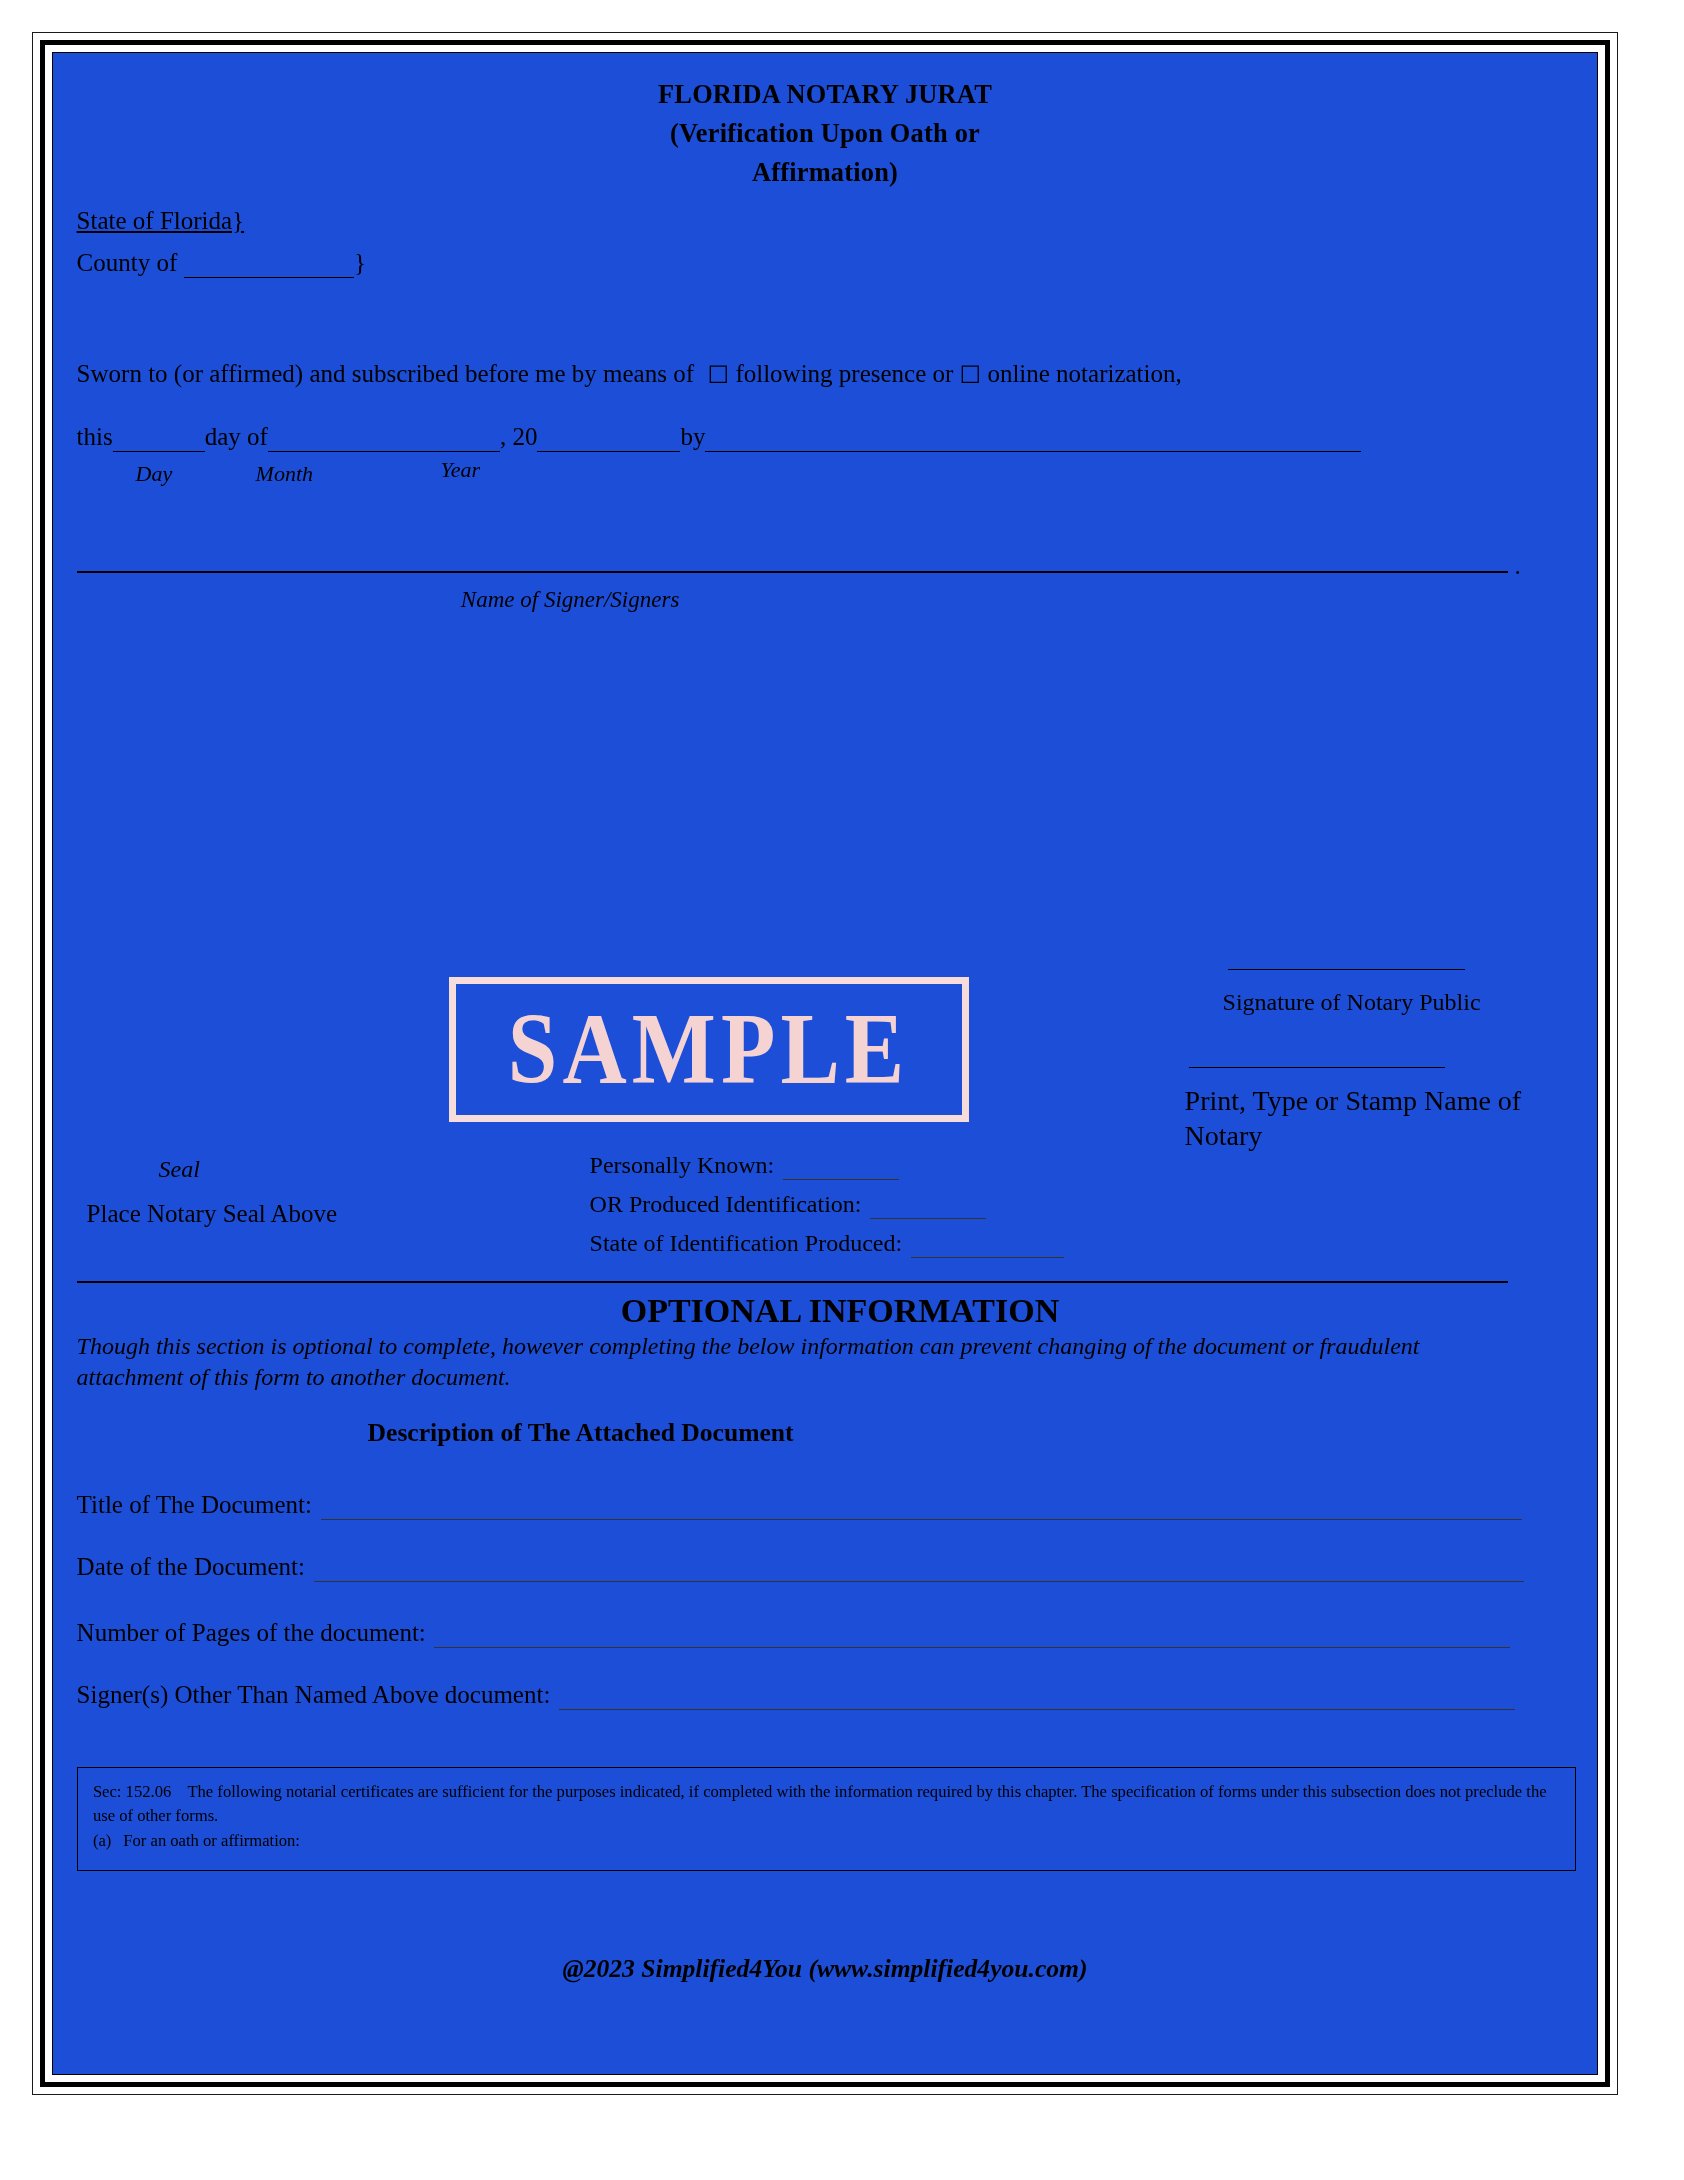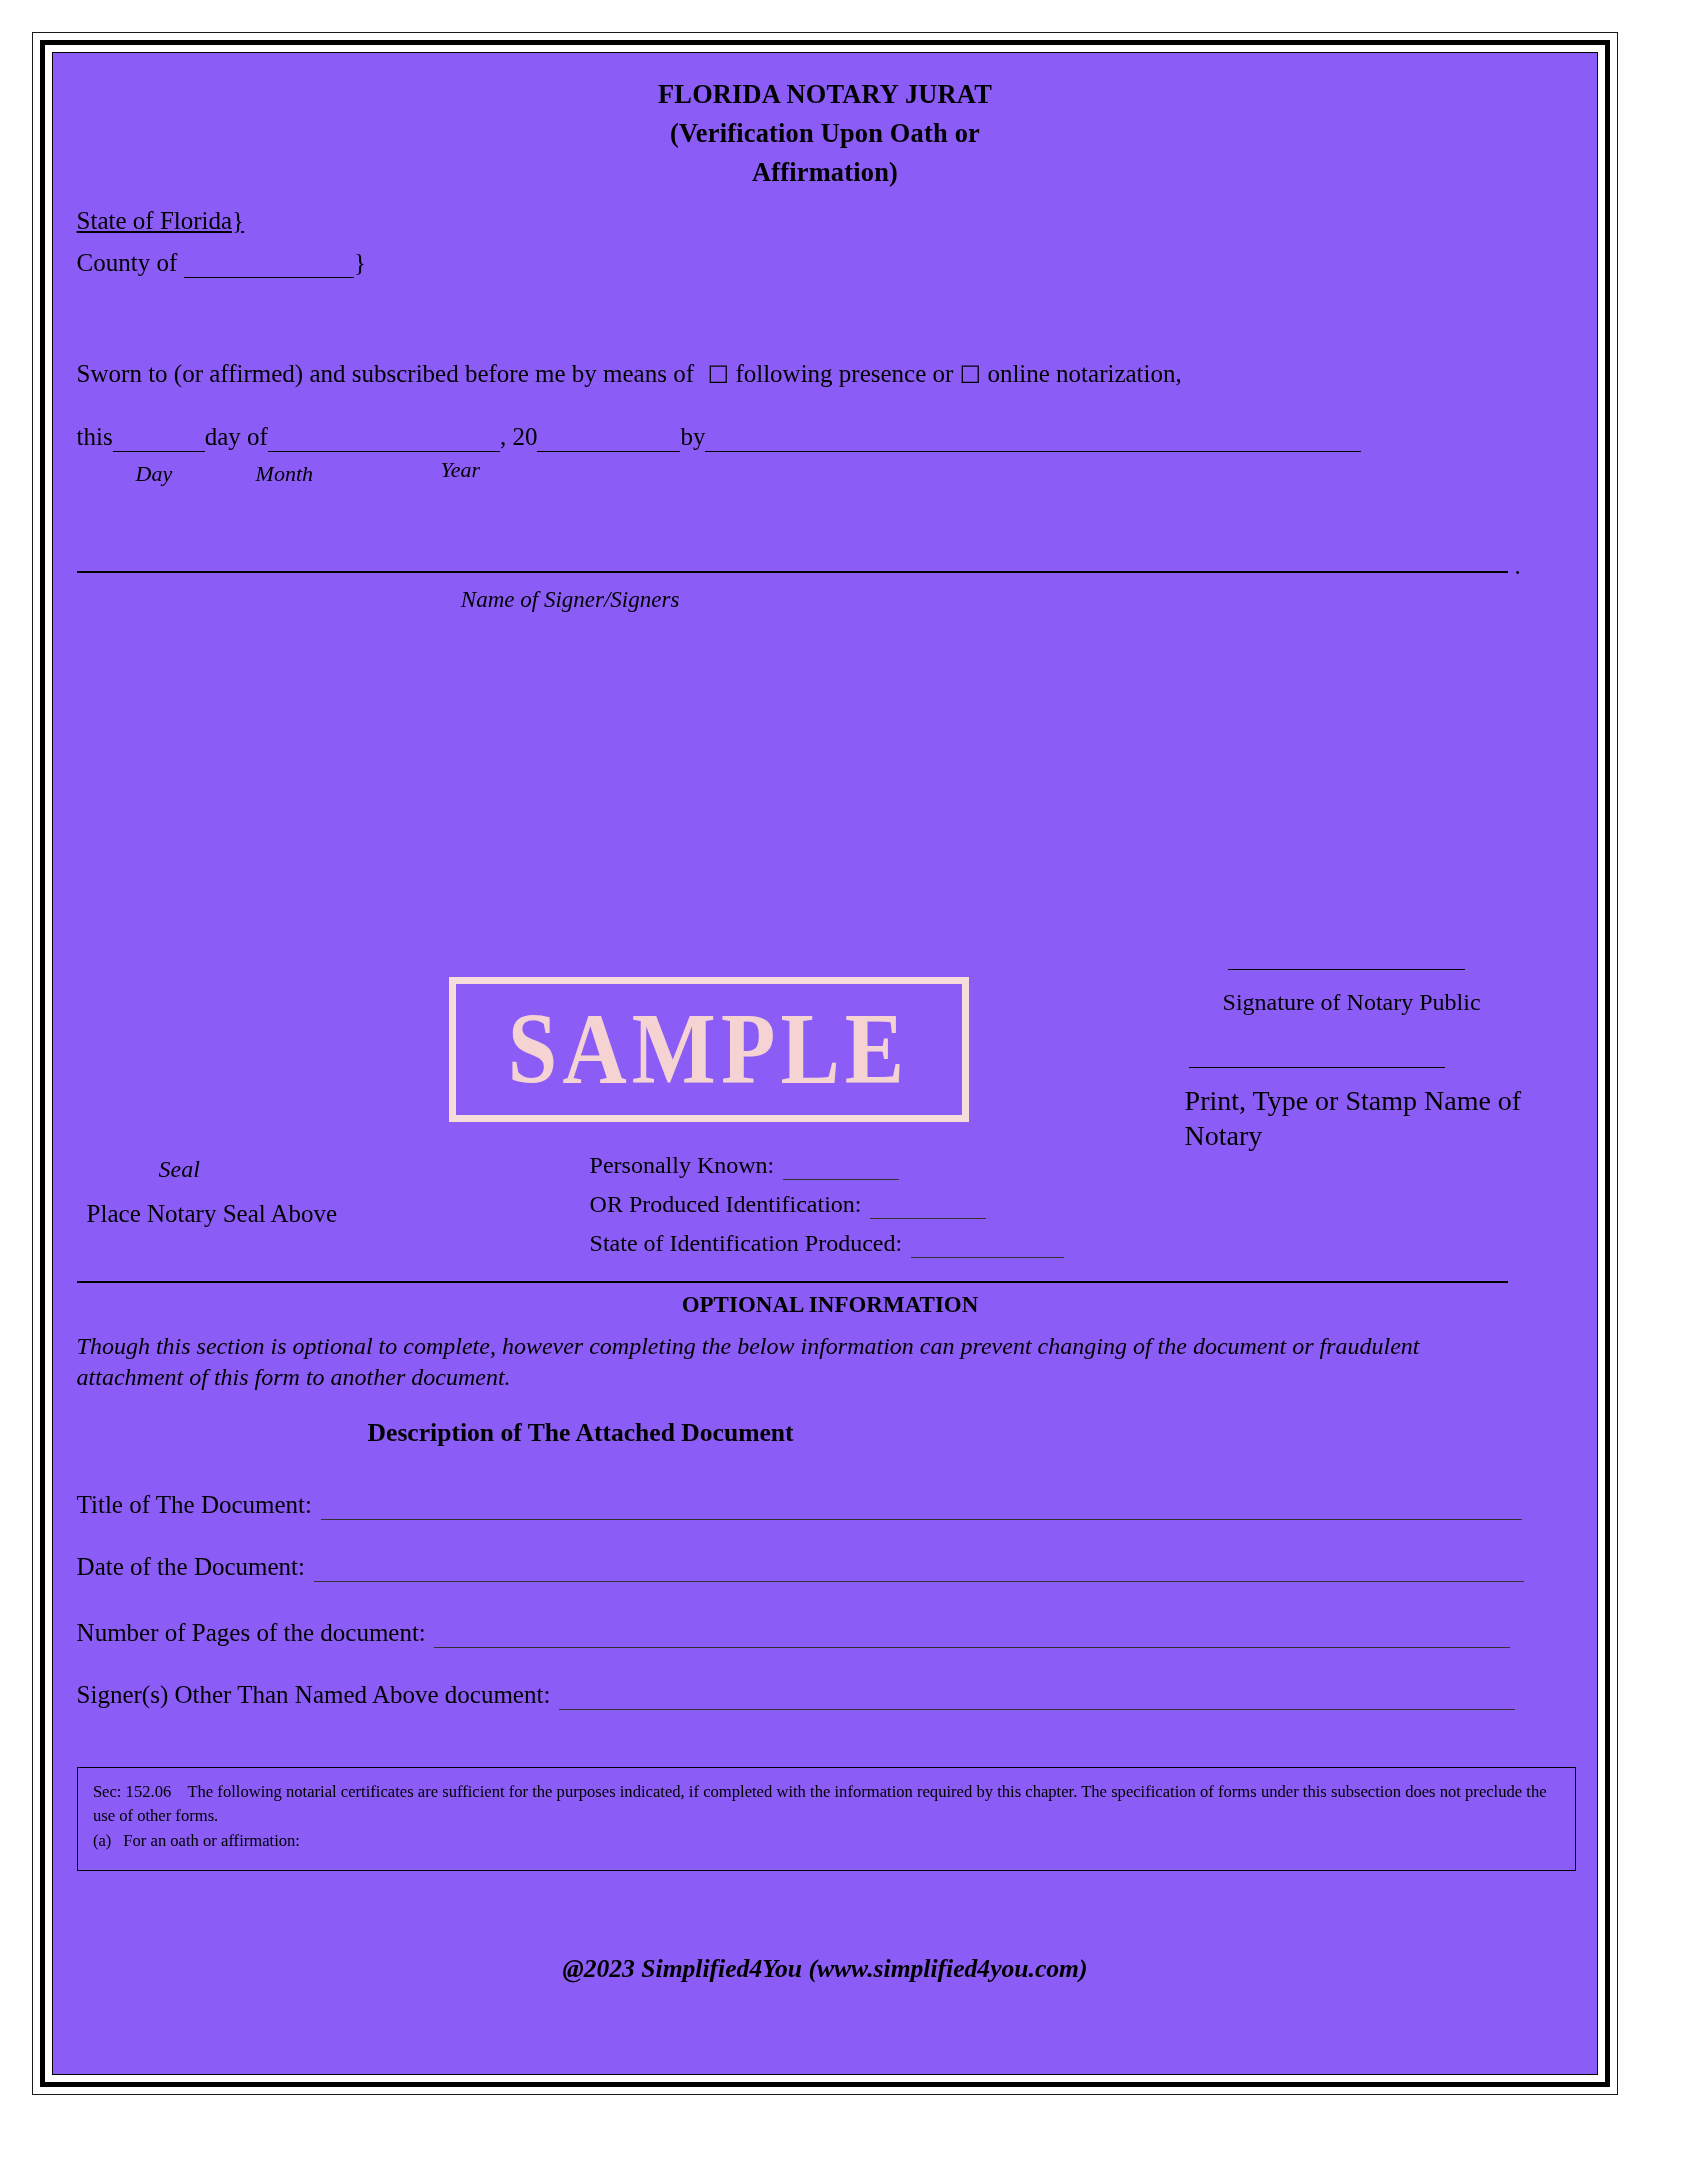--- a/index.html
+++ b/index.html
@@ -35,21 +35,21 @@
     box-sizing: border-box;
   }
   .page-inner {
     position: absolute;
     left: 6.8px;
     top: 6.8px;
     right: 6.8px;
     bottom: 6.8px;
     border: 1.7px solid #000000;
     box-sizing: border-box;
-    background: #8b5cf6;
+    background: #1d4ed8;
     overflow: hidden;
   }
 
   .content {
     position: absolute;
     left: 0;
     top: 0;
     width: 100%;
     height: 100%;
   }
@@ -219,21 +219,21 @@
         </div>
         <div class="abs body-text" style="left:537px; top:1136px; font-size:24px; white-space:nowrap;">
           <span>OR Produced Identification:</span><span class="rule-thin" style="width:116px; margin-left:8.5px;"></span>
         </div>
         <div class="abs body-text" style="left:537px; top:1175px; font-size:24px; white-space:nowrap;">
           <span>State of Identification Produced:</span><span class="rule-thin" style="width:153px; margin-left:8.5px;"></span>
         </div>
 
         <div class="hline-divider" style="left:24px; top:1228px; width:1431px;"></div>
 
-        <div class="abs bold" style="left:5px; top:1239px; width:100%; text-align:center; font-size:23px;">OPTIONAL INFORMATION</div>
+        <div class="abs bold" style="left:15px; top:1239px; width:100%; text-align:center; font-size:34px;">OPTIONAL INFORMATION</div>
 
         <div class="abs body-text italic" style="left:24px; top:1278px; width:1438px; font-size:24px; line-height:1.32; text-align:left;">Though this section is optional to complete, however completing the below information can prevent changing of the document or fraudulent attachment of this form to another document.</div>
 
         <div class="abs bold" style="left:0; top:1365px; width:1056px; text-align:center; font-size:25.6px;">Description of The Attached Document</div>
 
         <div class="abs body-text" style="left:24px; top:1436px; font-size:25px; white-space:nowrap;">
           <span>Title of The Document:</span><span class="rule-thin" style="width:1201px; margin-left:8.5px;"></span>
         </div>
 
         <div class="abs body-text" style="left:24px; top:1498px; font-size:25px; white-space:nowrap;">

